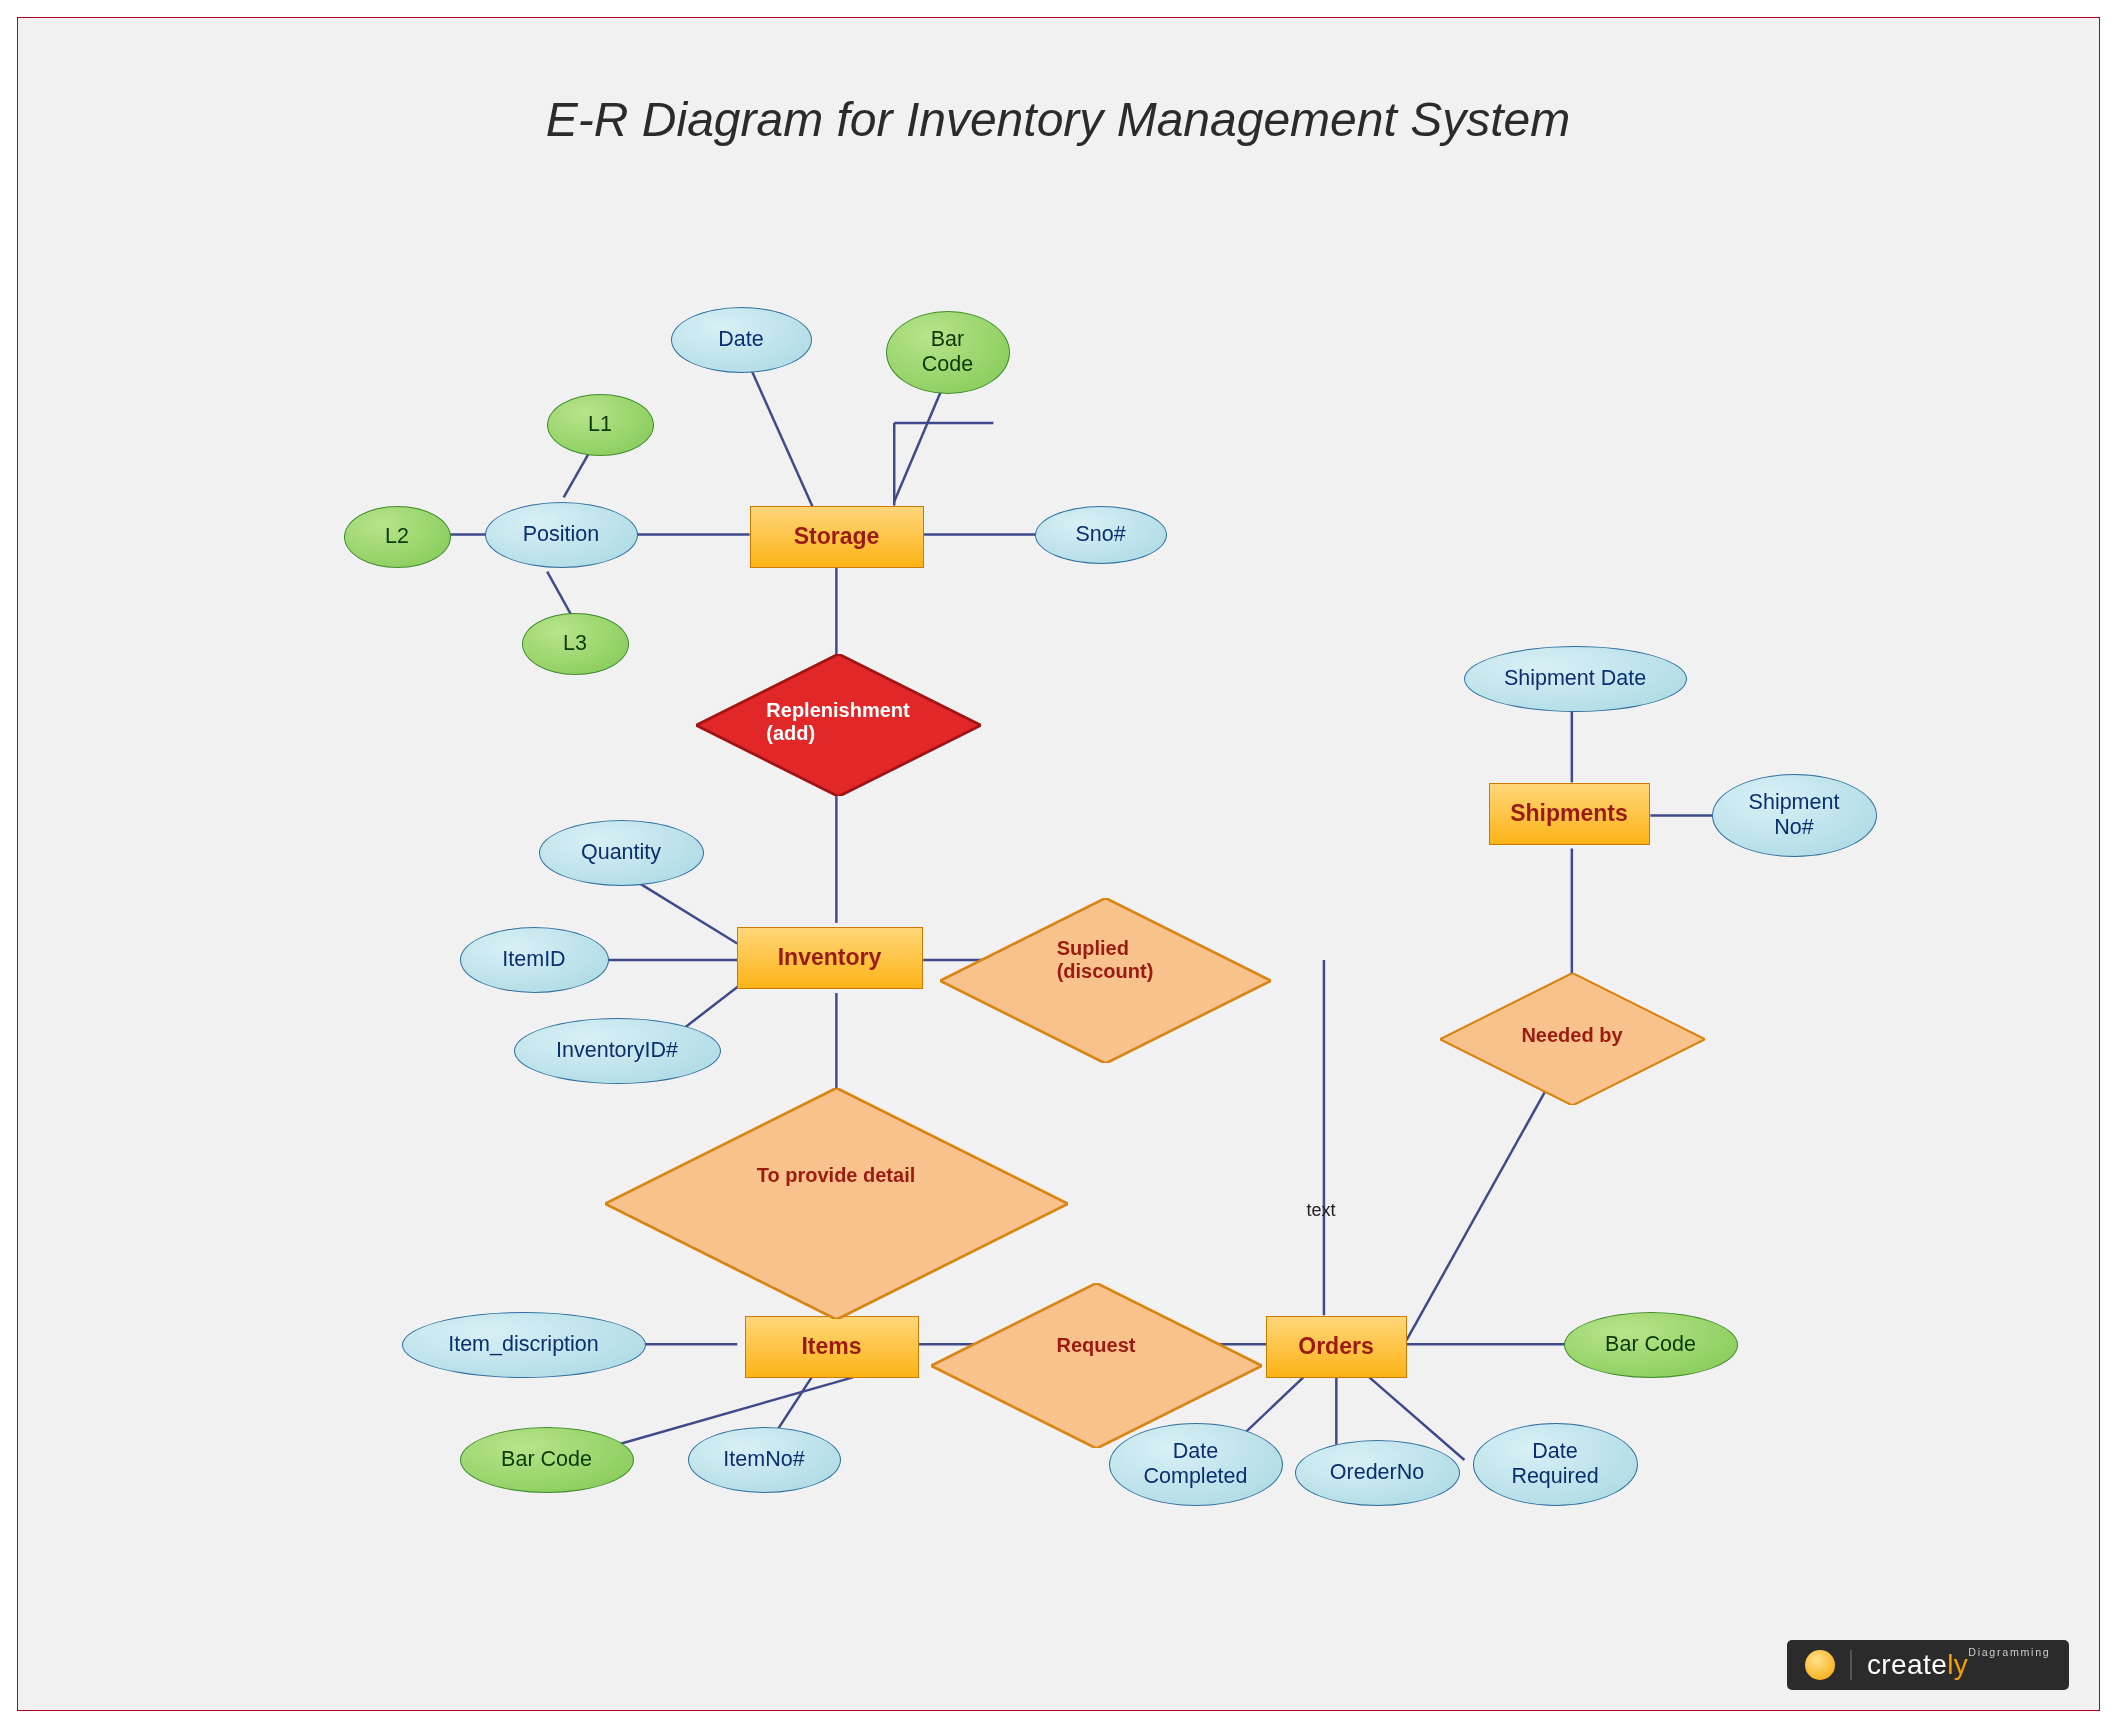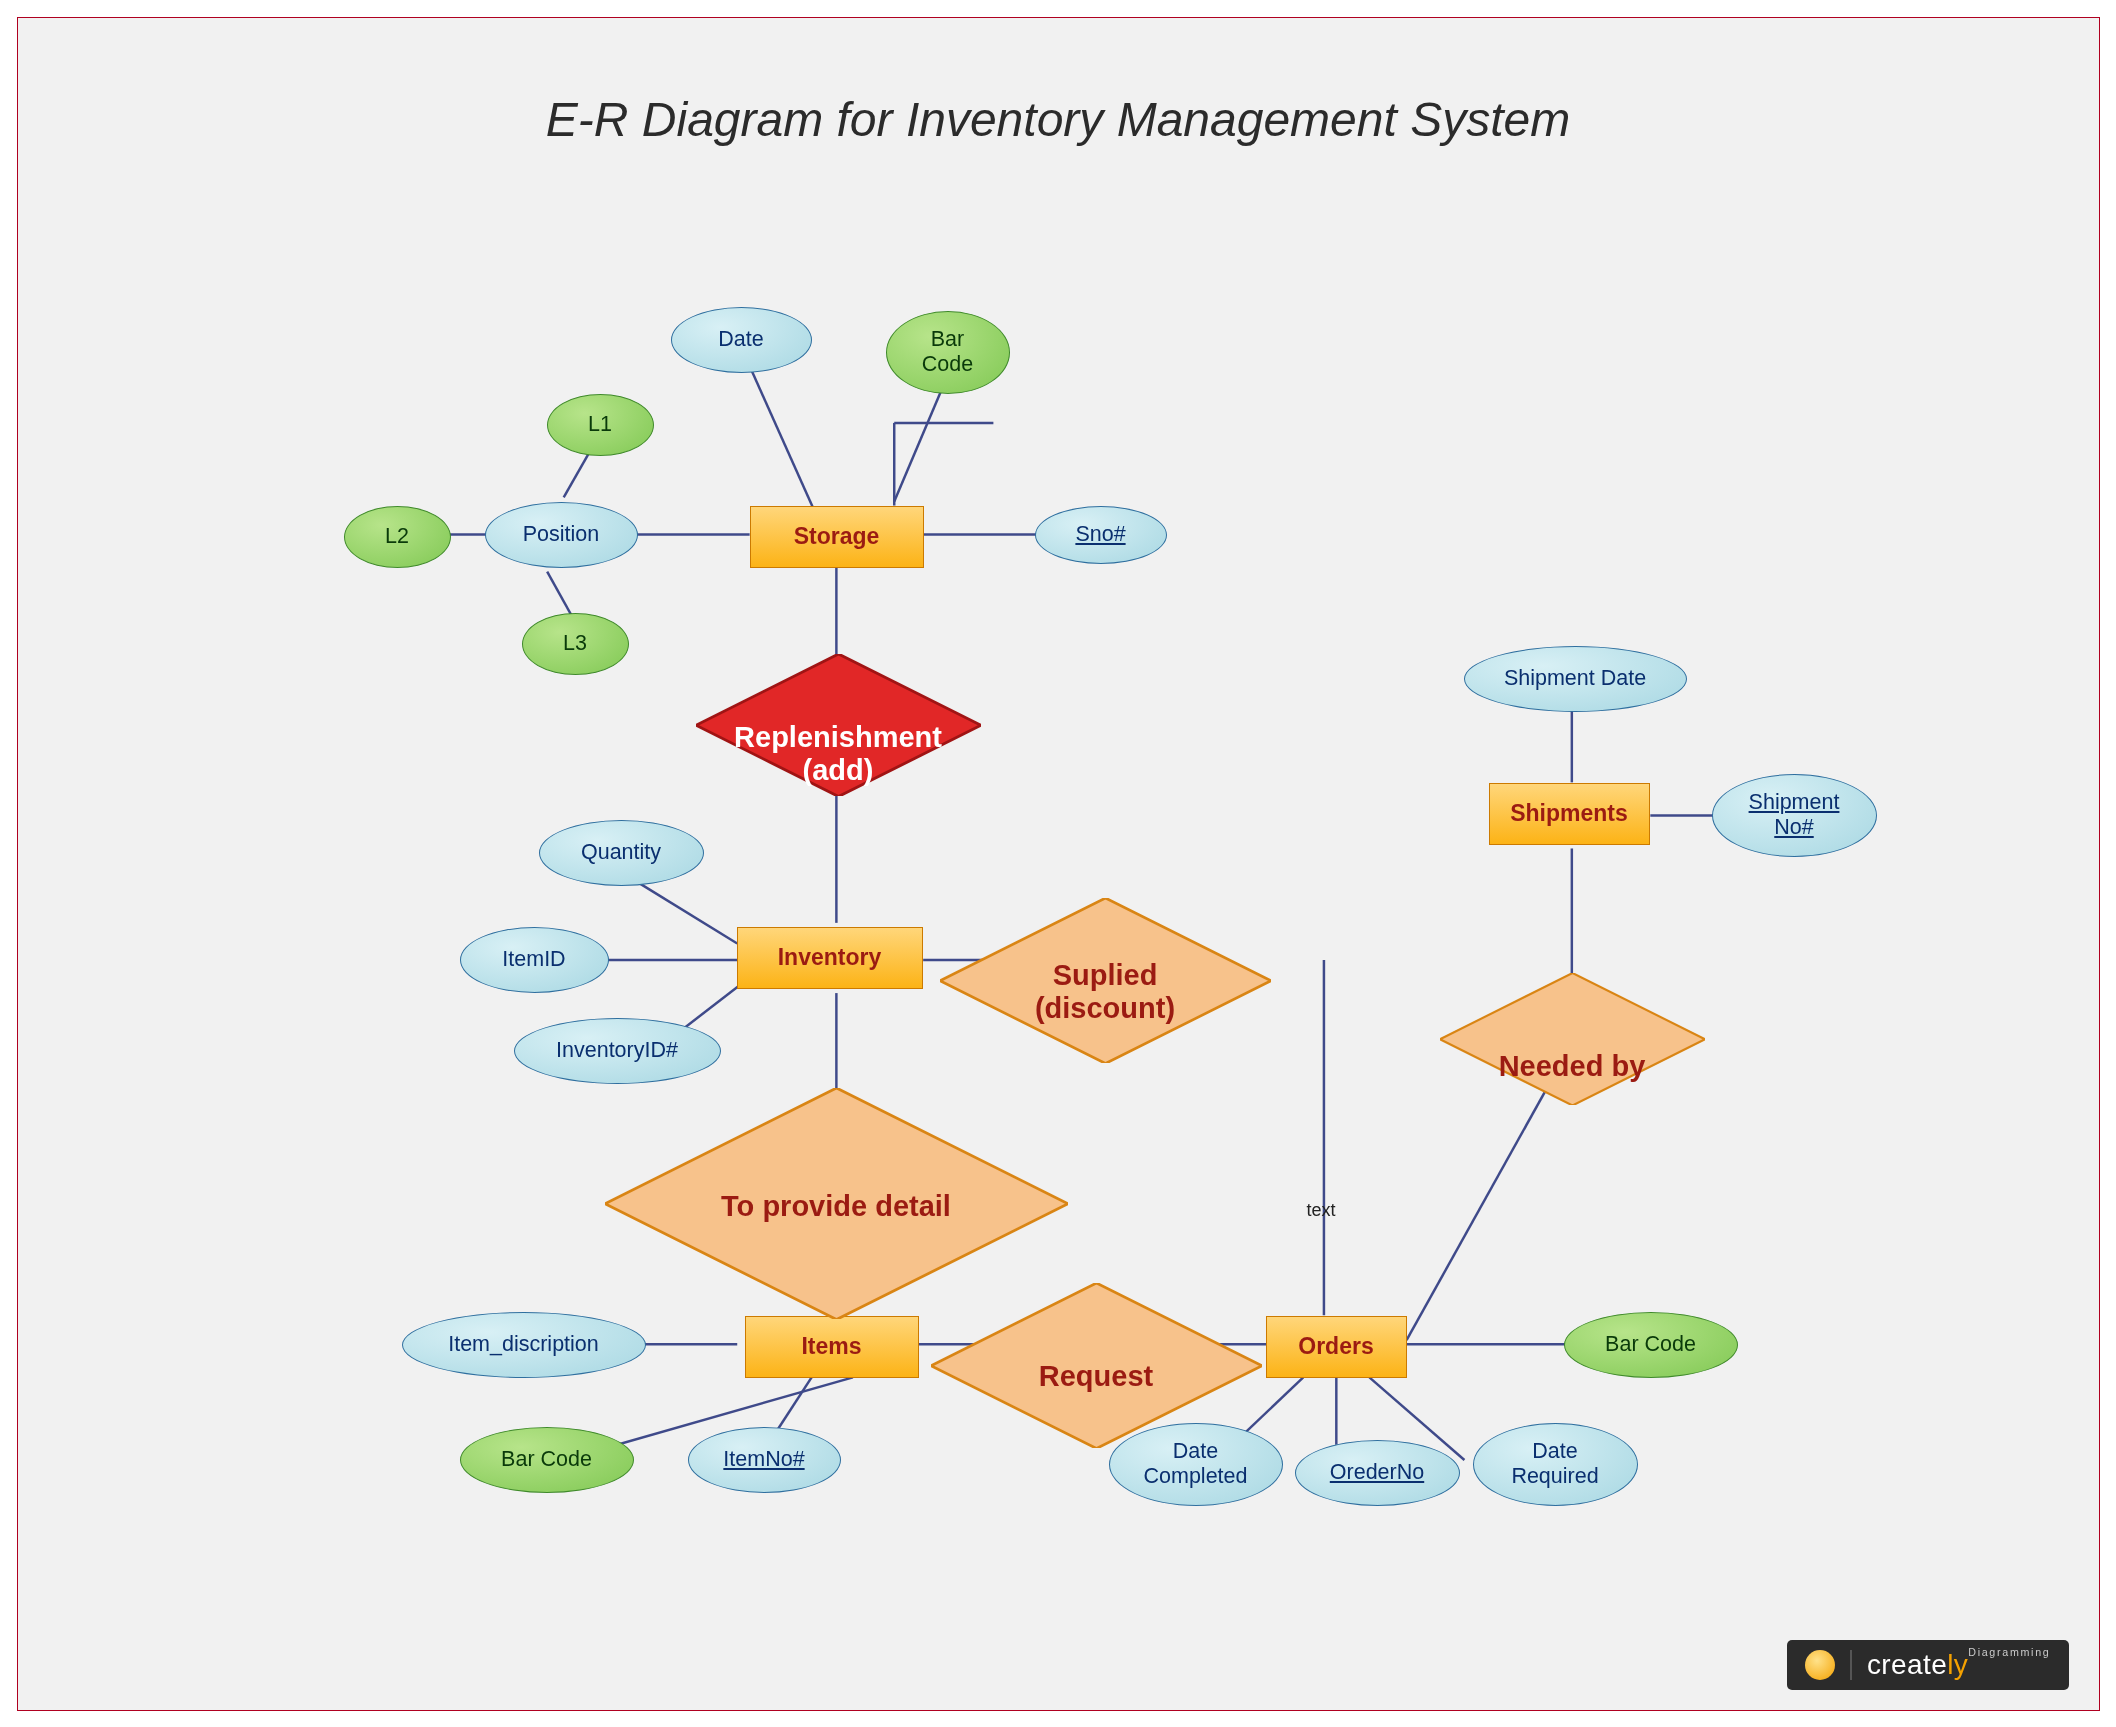--- a/index.html
+++ b/index.html
@@ -61,41 +61,40 @@
   .attr.blue {
     background: radial-gradient(ellipse at 35% 30%, #d8f0f5, #a7d7e2);
     border: 1.7px solid #2f6f9f;
     color: #0a2f6f;
   }
   .attr.green {
     background: radial-gradient(ellipse at 35% 30%, #b7e48a, #80c853);
     border: 1.7px solid #3f8a2a;
     color: #0a3a0a;
   }
-  .attr .underline { text-decoration: underline; }
+  .attr .underline { }
   
   .rel-wrap {
     position: absolute;
   }
   .rel-diamond {
     position: absolute;
     inset: 0;
   }
   .rel-label {
     position: absolute;
     left: 50%;
     top: 50%;
     transform: translate(-50%, -50%);
     color: #9b1b12;
     font-weight: bold;
-    font-size: 29px;
-    text-align: center;
+    font-size: 20px;
+    text-align: left;
     line-height: 1.15;
     white-space: nowrap;
-    margin-top: 32px;
   }
   .rel-label.white { color: #fff; }
   
   .line {
     stroke: #3f4a8a;
     stroke-width: 3;
     fill: none;
   }
   .text-label {
     position: absolute;

